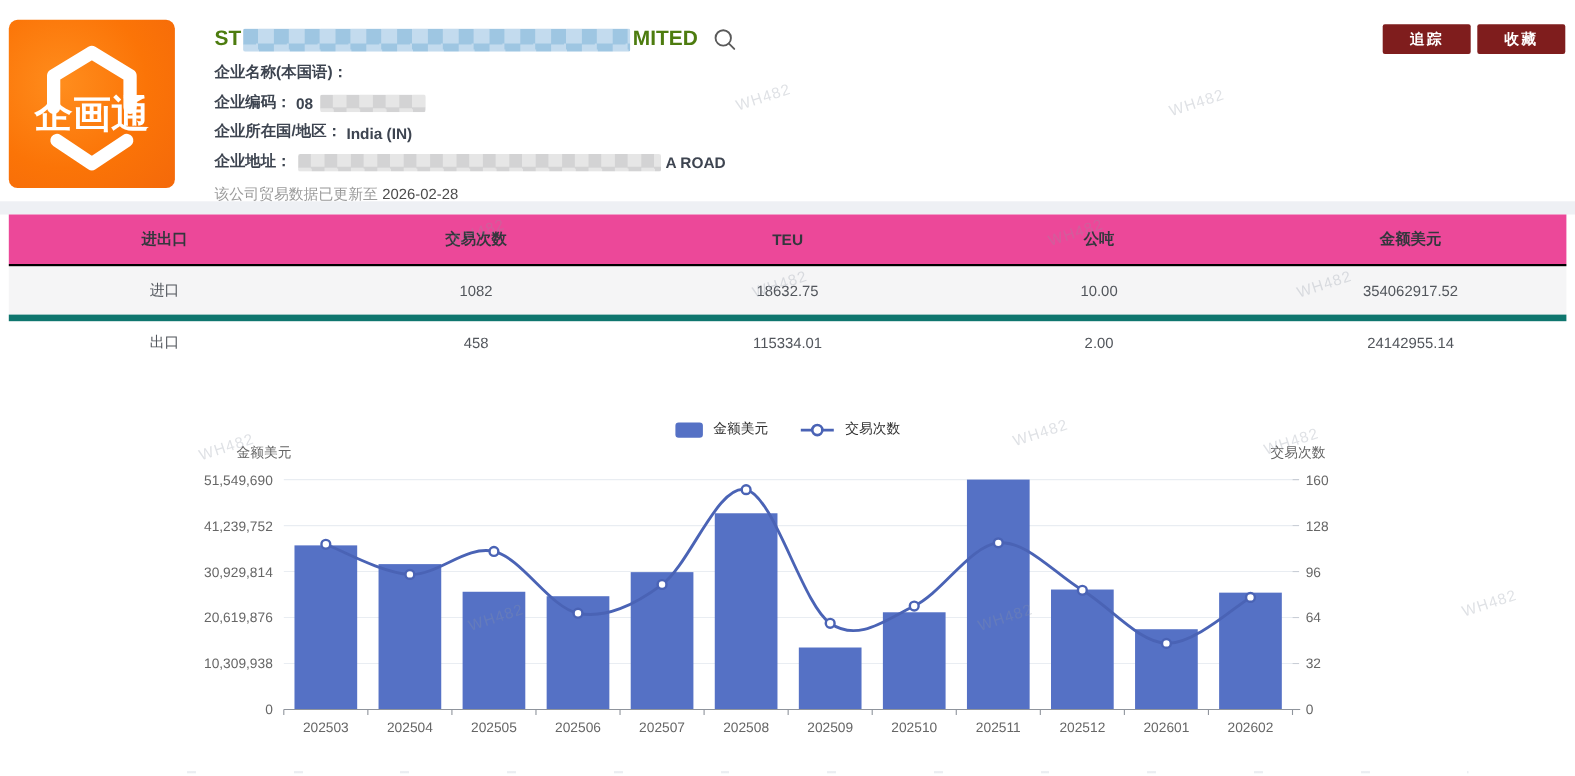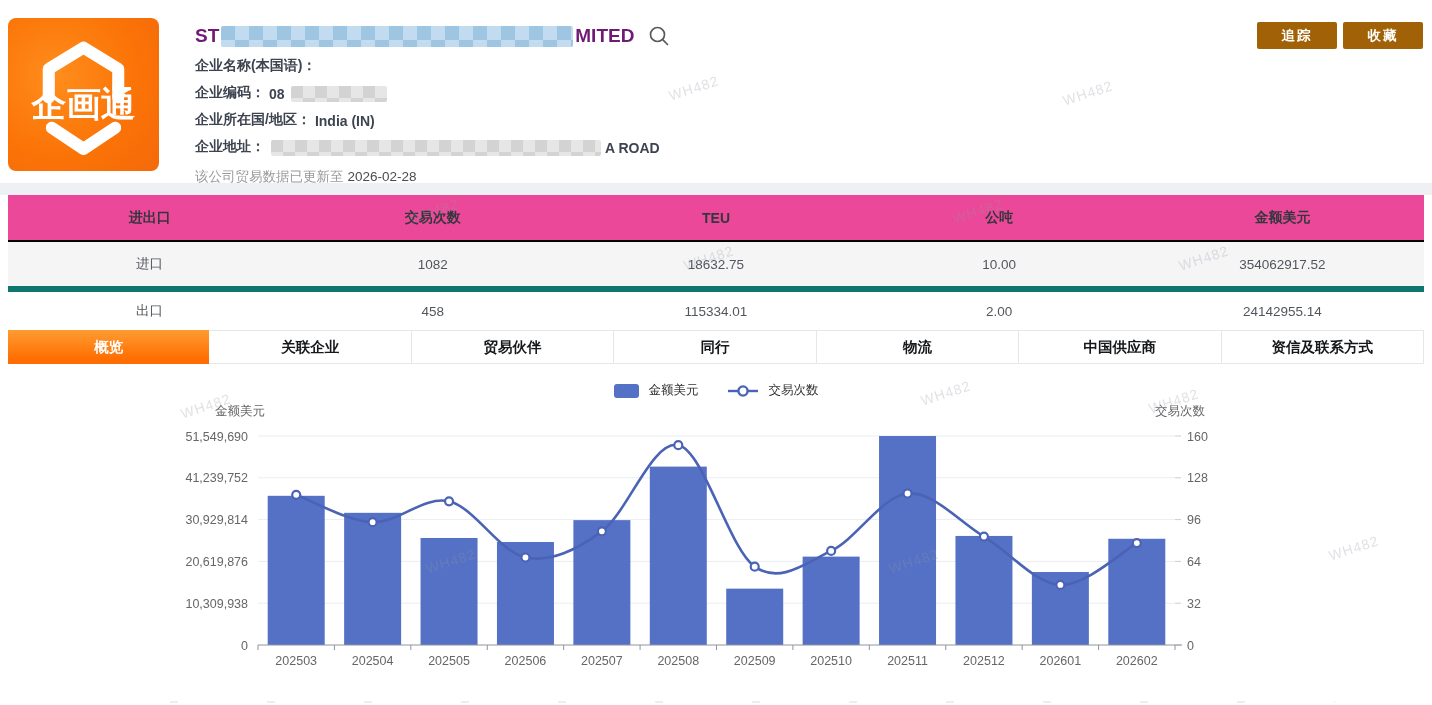--- a/index.html
+++ b/index.html
@@ -8,32 +8,32 @@
   .page { position:relative; width:1432px; height:705px; background:#fff; overflow:hidden; }
 
   
   .wm { position:absolute; font-size:14px; color:#8d95a3; opacity:.28; transform:rotate(-18deg); letter-spacing:1px; pointer-events:none; z-index:40; }
 
   
   .header { position:absolute; left:0; top:0; width:100%; height:183px; background:#fff; }
   .logo { position:absolute; left:8px; top:18px; width:151px; height:153px; border-radius:8px;
           background:radial-gradient(circle at 32% 38%, #ff8d1d 0%, #fb7407 55%, #f4690a 100%); }
   .hinfo { position:absolute; left:195px; top:24px; }
-  .cname { font-size:19px; font-weight:bold; color:#701a75; display:flex; align-items:center; height:24px; }
+  .cname { font-size:19px; font-weight:bold; color:#4d7c0f; display:flex; align-items:center; height:24px; }
   .mosaic-blue { display:inline-block; width:352px; height:21px; margin:0 2px; border-radius:2px;
           background:repeating-conic-gradient(#c3dbee 0% 25%, #9ec6e2 0% 50%) 0 0/28px 28px; }
   .search-btn { margin-left:14px; cursor:pointer; display:inline-flex; }
   .info-row { display:flex; align-items:flex-end; height:17px; margin-top:10px; font-size:14px; font-weight:600; color:#3d4450; }
   .info-row .val { margin-left:4px; color:#3d4450; }
   .mosaic-gray { display:inline-block; height:16px; border-radius:2px; margin-left:6px;
           background:repeating-conic-gradient(#e6e6e6 0% 25%, #d3d3d4 0% 50%) 0 0/24px 24px; }
   .upd { margin-top:12px; font-size:13.5px; font-weight:400; color:#9b9b9b; }
   .upd .date { color:#4c4c4c; margin-left:4px; }
   .actions { position:absolute; right:9px; top:22px; display:flex; gap:6px; }
-  .btn-red { width:80px; height:27px; background:#a16207; color:#fff; font-size:13.5px; font-weight:bold;
+  .btn-red { width:80px; height:27px; background:#7f1d1d; color:#fff; font-size:13.5px; font-weight:bold;
              border:none; border-radius:2px; cursor:pointer; font-family:Liberation Sans, sans-serif; letter-spacing:2px; }
 
   .band { position:absolute; left:0; top:183px; width:100%; height:12px; background:#eef0f4; }
 
   
   .stable { position:absolute; left:8px; top:195px; width:1416px; }
   .trow { display:flex; width:100%; align-items:center; }
   .trow > div { width:20%; text-align:center; }
   .thead { height:45px; background:#ec4899; font-size:14px; font-weight:bold; color:#33373d;justify-content:center; }
   .tr1 { height:46px; background:#f5f5f6; border-top:2px solid #000000; font-size:13.5px; color:#52565c; }
@@ -130,29 +130,20 @@
     </div>
     <div class="trow tr2">
       <div>出口</div>
       <div>458</div>
       <div>115334.01</div>
       <div>2.00</div>
       <div>24142955.14</div>
     </div>
   </div>
 
-  <div class="tabs">
-    <div class="tab active">概览</div>
-    <div class="tab">关联企业</div>
-    <div class="tab">贸易伙伴</div>
-    <div class="tab">同行</div>
-    <div class="tab">物流</div>
-    <div class="tab">中国供应商</div>
-    <div class="tab">资信及联系方式</div>
-  </div>
 
   <div class="chart-sec">
     <div class="legend">
       <span class="sw" id="legend-bar-swatch" style="background: rgb(85, 113, 197);"></span>
       <span>金额美元</span>
       <span class="gap"></span>
       <svg width="32" height="14" viewBox="0 0 32 14">
         <line x1="1" y1="7" x2="31" y2="7" id="legend-line" stroke="#4a63b5" stroke-width="2.4"></line>
         <circle cx="16" cy="7" r="4.6" fill="#ffffff" id="legend-dot" stroke="#4a63b5" stroke-width="2.4"></circle>
       </svg>

